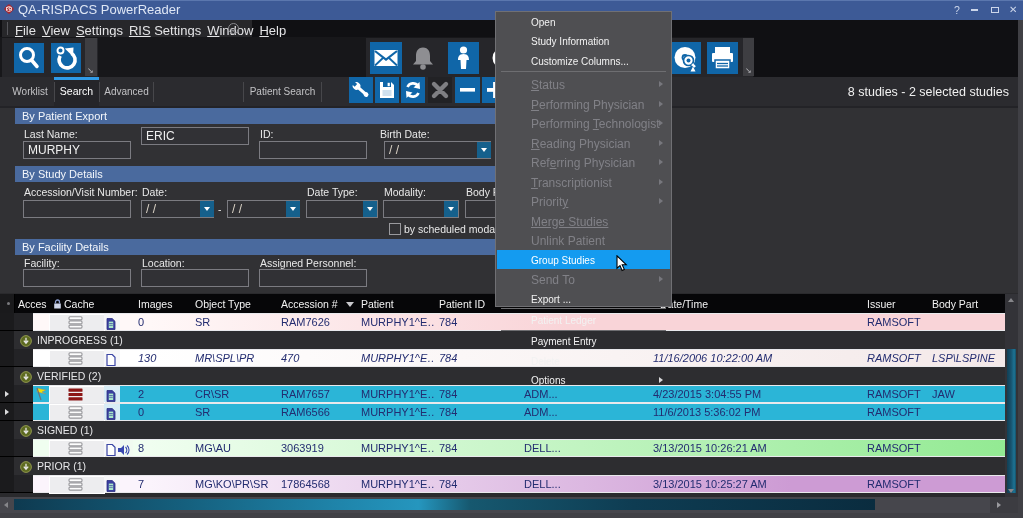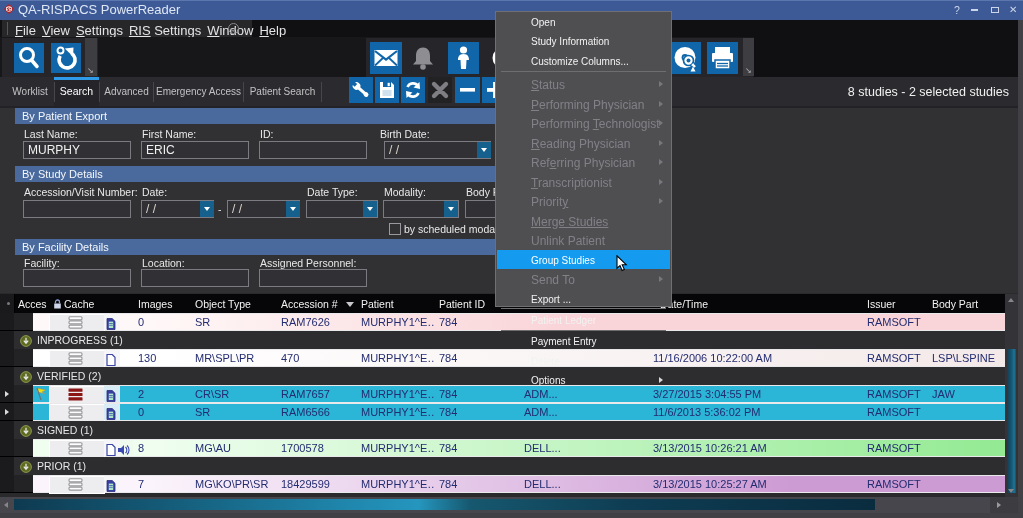--- a/index.html
+++ b/index.html
@@ -123,21 +123,20 @@
         <rect x="8" y="18" width="15" height="9" fill="#fff" stroke="#1066a8" stroke-width="1.5"></rect>
         <line x1="10" y1="21.5" x2="21" y2="21.5" stroke="#1066a8" stroke-width="1.3"></line>
         <line x1="10" y1="24" x2="21" y2="24" stroke="#1066a8" stroke-width="1.3"></line>
       </svg>
 </div>
 
 <div class="ab" style="left:0;top:77px;width:1023px;height:29px;background:#2b2b2f;"></div>
 <div class="tab" style="left:6px;width:48px;">Worklist</div>
 <div class="ab" style="left:54px;top:77px;width:45px;height:29px;background:#252529;border-top:3px solid #2f9be8;box-sizing:border-box;color:#fff;font-size:10.5px;line-height:23px;text-align:center;">Search</div>
 <div class="tab" style="left:100px;width:53px;">Advanced</div>
-<div class="tab" style="left:154px;width:89px;">Emergency Access</div>
 <div class="tab" style="left:244px;width:77px;">Patient Search</div>
 <div class="ab" style="left:54px;top:82px;width:1px;height:20px;background:#47474b;"></div>
 <div class="ab" style="left:99px;top:82px;width:1px;height:20px;background:#47474b;"></div>
 <div class="ab" style="left:153px;top:82px;width:1px;height:20px;background:#47474b;"></div>
 <div class="ab" style="left:243px;top:82px;width:1px;height:20px;background:#47474b;"></div>
 <div class="ab" style="left:321px;top:82px;width:1px;height:20px;background:#47474b;"></div>
 
 <div class="btn" style="left:349px;top:77px;width:24px;height:26px;">
 <svg width="24" height="26" viewBox="0 0 24 26">
         <g transform="rotate(-48 12 13)">
@@ -185,21 +184,21 @@
 
 <div class="ab" style="left:0;top:106px;width:1023px;height:187px;background:#313134;"></div>
 <div class="ab" style="left:0;top:106px;width:1023px;height:2px;background:#232327;"></div>
 
 <div class="band" style="top:108px;">By Patient Export</div>
 <div class="lbl" style="left:24px;top:128px;">Last Name:</div>
 <div class="lbl" style="left:142px;top:128px;">First Name:</div>
 <div class="lbl" style="left:260px;top:128px;">ID:</div>
 <div class="lbl" style="left:380px;top:128px;">Birth Date:</div>
 <div class="inp" style="left:23px;top:141px;width:98px;height:16px;">MURPHY</div>
-<div class="inp" style="left:141px;top:141px;width:98px;height:16px;">ERIC</div>
+<div class="inp" style="left:141px;top:127px;width:98px;height:16px;">ERIC</div>
 <div class="inp" style="left:259px;top:141px;width:98px;height:16px;"></div>
 <div class="inp" style="left:384px;top:141px;width:97px;height:16px;color:#ddd5c8;">/ /</div>
 <div class="ab" style="left:477px;top:142px;width:14px;height:16px;background:#15608c;">
       <div style="position:absolute;left:4px;top:6px;border-left:3.5px solid transparent;border-right:3.5px solid transparent;border-top:4px solid #fff;"></div>
     </div>
 
 <div class="band" style="top:166px;">By Study Details</div>
 <div class="lbl" style="left:24px;top:186px;">Accession/Visit Number:</div>
 <div class="lbl" style="left:142px;top:186px;">Date:</div>
 <div class="lbl" style="left:307px;top:186px;">Date Type:</div>
@@ -287,21 +286,21 @@
         </div>
       </div>
       <div class="ab" style="left:0;top:18px;width:1005px;height:18px;background:#2d2d30;">
         <div class="ab" style="left:0;top:0;width:14px;height:18px;background:#1b1b1d;border-bottom:1px solid #000;"></div>
         <div class="ab" style="left:20px;top:2px;"><svg width="12" height="12" viewBox="0 0 12 12">
             <circle cx="6" cy="6" r="5.4" fill="#5d6a20" stroke="#98a052" stroke-width="0.9"></circle>
             <path d="M6 2.8 V7.4 M3.8 5.6 L6 8.2 L8.2 5.6" stroke="#e8e8e8" stroke-width="1.3" fill="none"></path>
           </svg></div>
         <div class="ab" style="left:37px;top:3px;color:#e6e6e8;font-size:10.5px;">INPROGRESS (1)</div>
       </div>
-      <div class="ab" style="left:0;top:36px;width:877px;height:18px;">
+      <div class="ab" style="left:0;top:36px;width:877px;height:18px;font-style:italic;">
         <div class="gutter" style="top:0;height:17px;"></div>
         <div class="acc" style="top:0;height:17px;"></div>
         <div class="ab" style="left:33px;top:0;width:972px;height:18px;border-top:1px solid #e9e9ec;border-bottom:1px solid #e9e9ec;box-sizing:border-box;background:linear-gradient(to right,#ffffff 0%,#ffffff 12%,#f4e9e9 100%);">
           <div class="ab" style="left:16px;top:0;width:54px;height:16px;background:#ededef;border:1px solid #fff;"></div>
           <div class="ab" style="left:35px;top:1px;"><svg width="15" height="13" viewBox="0 0 15 13">
               <g fill="#fdfdfd" stroke="#98989c" stroke-width="1.1">
                 <rect x="1" y="0.7" width="13" height="3" rx="1"></rect>
                 <rect x="1" y="4.9" width="13" height="3" rx="1"></rect>
                 <rect x="1" y="9.1" width="13" height="3" rx="1"></rect>
               </g>
@@ -352,21 +351,21 @@
               <rect x="2.8" y="3.6" width="4.4" height="6.4" fill="#a8e8c8"></rect>
               <line x1="3.2" y1="5.5" x2="6.8" y2="5.5" stroke="#3a3f9f" stroke-width="0.7"></line>
               <line x1="3.2" y1="7.3" x2="6.8" y2="7.3" stroke="#3a3f9f" stroke-width="0.7"></line>
             </svg></div>
           <div class="rowtx" style="left:105px;">2</div>
           <div class="rowtx" style="left:162px;">CR\SR</div>
           <div class="rowtx" style="left:248px;">RAM7657</div>
           <div class="rowtx" style="left:328px;width:74px;overflow:hidden;">MURPHY1^E…</div>
           <div class="rowtx" style="left:406px;">784</div>
           <div class="rowtx" style="left:491px;">ADM...</div>
-          <div class="rowtx" style="left:620px;">3/27/2015 3:04:55 PM</div>
+          <div class="rowtx" style="left:620px;">4/23/2015 3:04:55 PM</div>
           <div class="rowtx" style="left:834px;">RAMSOFT</div>
           <div class="rowtx" style="left:899px;">JAW</div>
         </div>
       </div>
       <div class="ab" style="left:0;top:90px;width:1005px;height:18px;">
         <div class="gutter" style="top:0;height:17px;">
           <div style="position:absolute;left:5px;top:5.5px;border-left:4.5px solid #dcdcde;border-top:3.5px solid transparent;border-bottom:3.5px solid transparent;"></div>
         </div>
         <div class="acc" style="top:0;height:17px;"></div>
         <div class="ab" style="left:33px;top:0;width:972px;height:18px;border-top:1px solid #e9e9ec;border-bottom:1px solid #e9e9ec;box-sizing:border-box;background:linear-gradient(to right,#2bb5d7 0%,#2bb5d7 12%,#2bb5d7 100%);">
@@ -419,21 +418,21 @@
           <div class="ab" style="left:87px;top:0;width:13px;height:16px;background:#f0fbf0;"></div>
           <div class="ab" style="left:73px;top:1.5px;"><svg width="10" height="12" viewBox="0 0 10 12">
               <path d="M1 0.5 h5.2 l2.8 2.8 v8.2 h-8 Z" fill="#fdfdfd" stroke="#3a44a4" stroke-width="1.2"></path>
             </svg></div>
           <div class="ab" style="left:84px;top:2px;"><svg width="13" height="12" viewBox="0 0 13 12">
               <polygon points="1,4 4,4 7,1 7,11 4,8 1,8" fill="#3a4ab0"></polygon>
               <path d="M8.5 3 a4 4 0 0 1 0 6 M10 1.5 a6 6 0 0 1 0 9" fill="none" stroke="#3a4ab0" stroke-width="1.1"></path>
             </svg></div>
           <div class="rowtx" style="left:105px;">8</div>
           <div class="rowtx" style="left:162px;">MG\AU</div>
-          <div class="rowtx" style="left:248px;">1700578</div>
+          <div class="rowtx" style="left:248px;">3063919</div>
           <div class="rowtx" style="left:328px;width:74px;overflow:hidden;">MURPHY1^E…</div>
           <div class="rowtx" style="left:406px;">784</div>
           <div class="rowtx" style="left:491px;">DELL...</div>
           <div class="rowtx" style="left:620px;">3/13/2015 10:26:21 AM</div>
           <div class="rowtx" style="left:834px;">RAMSOFT</div>
         </div>
       </div>
       <div class="ab" style="left:0;top:144px;width:1005px;height:18px;background:#2d2d30;">
         <div class="ab" style="left:0;top:0;width:14px;height:18px;background:#1b1b1d;border-bottom:1px solid #000;"></div>
         <div class="ab" style="left:20px;top:2px;"><svg width="12" height="12" viewBox="0 0 12 12">
@@ -456,21 +455,21 @@
             </svg></div>
           <div class="ab" style="left:71px;top:0;width:16px;height:16px;background:#f6f6f8;"></div>
           <div class="ab" style="left:73px;top:1.5px;"><svg width="10" height="12" viewBox="0 0 10 12">
               <path d="M1 0.5 h5.2 l2.8 2.8 v8.2 h-8 Z" fill="#3a3f9f" stroke="#2b3083" stroke-width="0.8"></path>
               <rect x="2.8" y="3.6" width="4.4" height="6.4" fill="#a8e8c8"></rect>
               <line x1="3.2" y1="5.5" x2="6.8" y2="5.5" stroke="#3a3f9f" stroke-width="0.7"></line>
               <line x1="3.2" y1="7.3" x2="6.8" y2="7.3" stroke="#3a3f9f" stroke-width="0.7"></line>
             </svg></div>
           <div class="rowtx" style="left:105px;">7</div>
           <div class="rowtx" style="left:162px;">MG\KO\PR\SR</div>
-          <div class="rowtx" style="left:248px;">18429599</div>
+          <div class="rowtx" style="left:248px;">17864568</div>
           <div class="rowtx" style="left:328px;width:74px;overflow:hidden;">MURPHY1^E…</div>
           <div class="rowtx" style="left:406px;">784</div>
           <div class="rowtx" style="left:491px;">DELL...</div>
           <div class="rowtx" style="left:620px;">3/13/2015 10:25:27 AM</div>
           <div class="rowtx" style="left:834px;">RAMSOFT</div>
         </div>
       </div>
     </div>
 
 <div class="ab" style="left:1005px;top:294px;width:13px;height:203px;background:#333338;">

